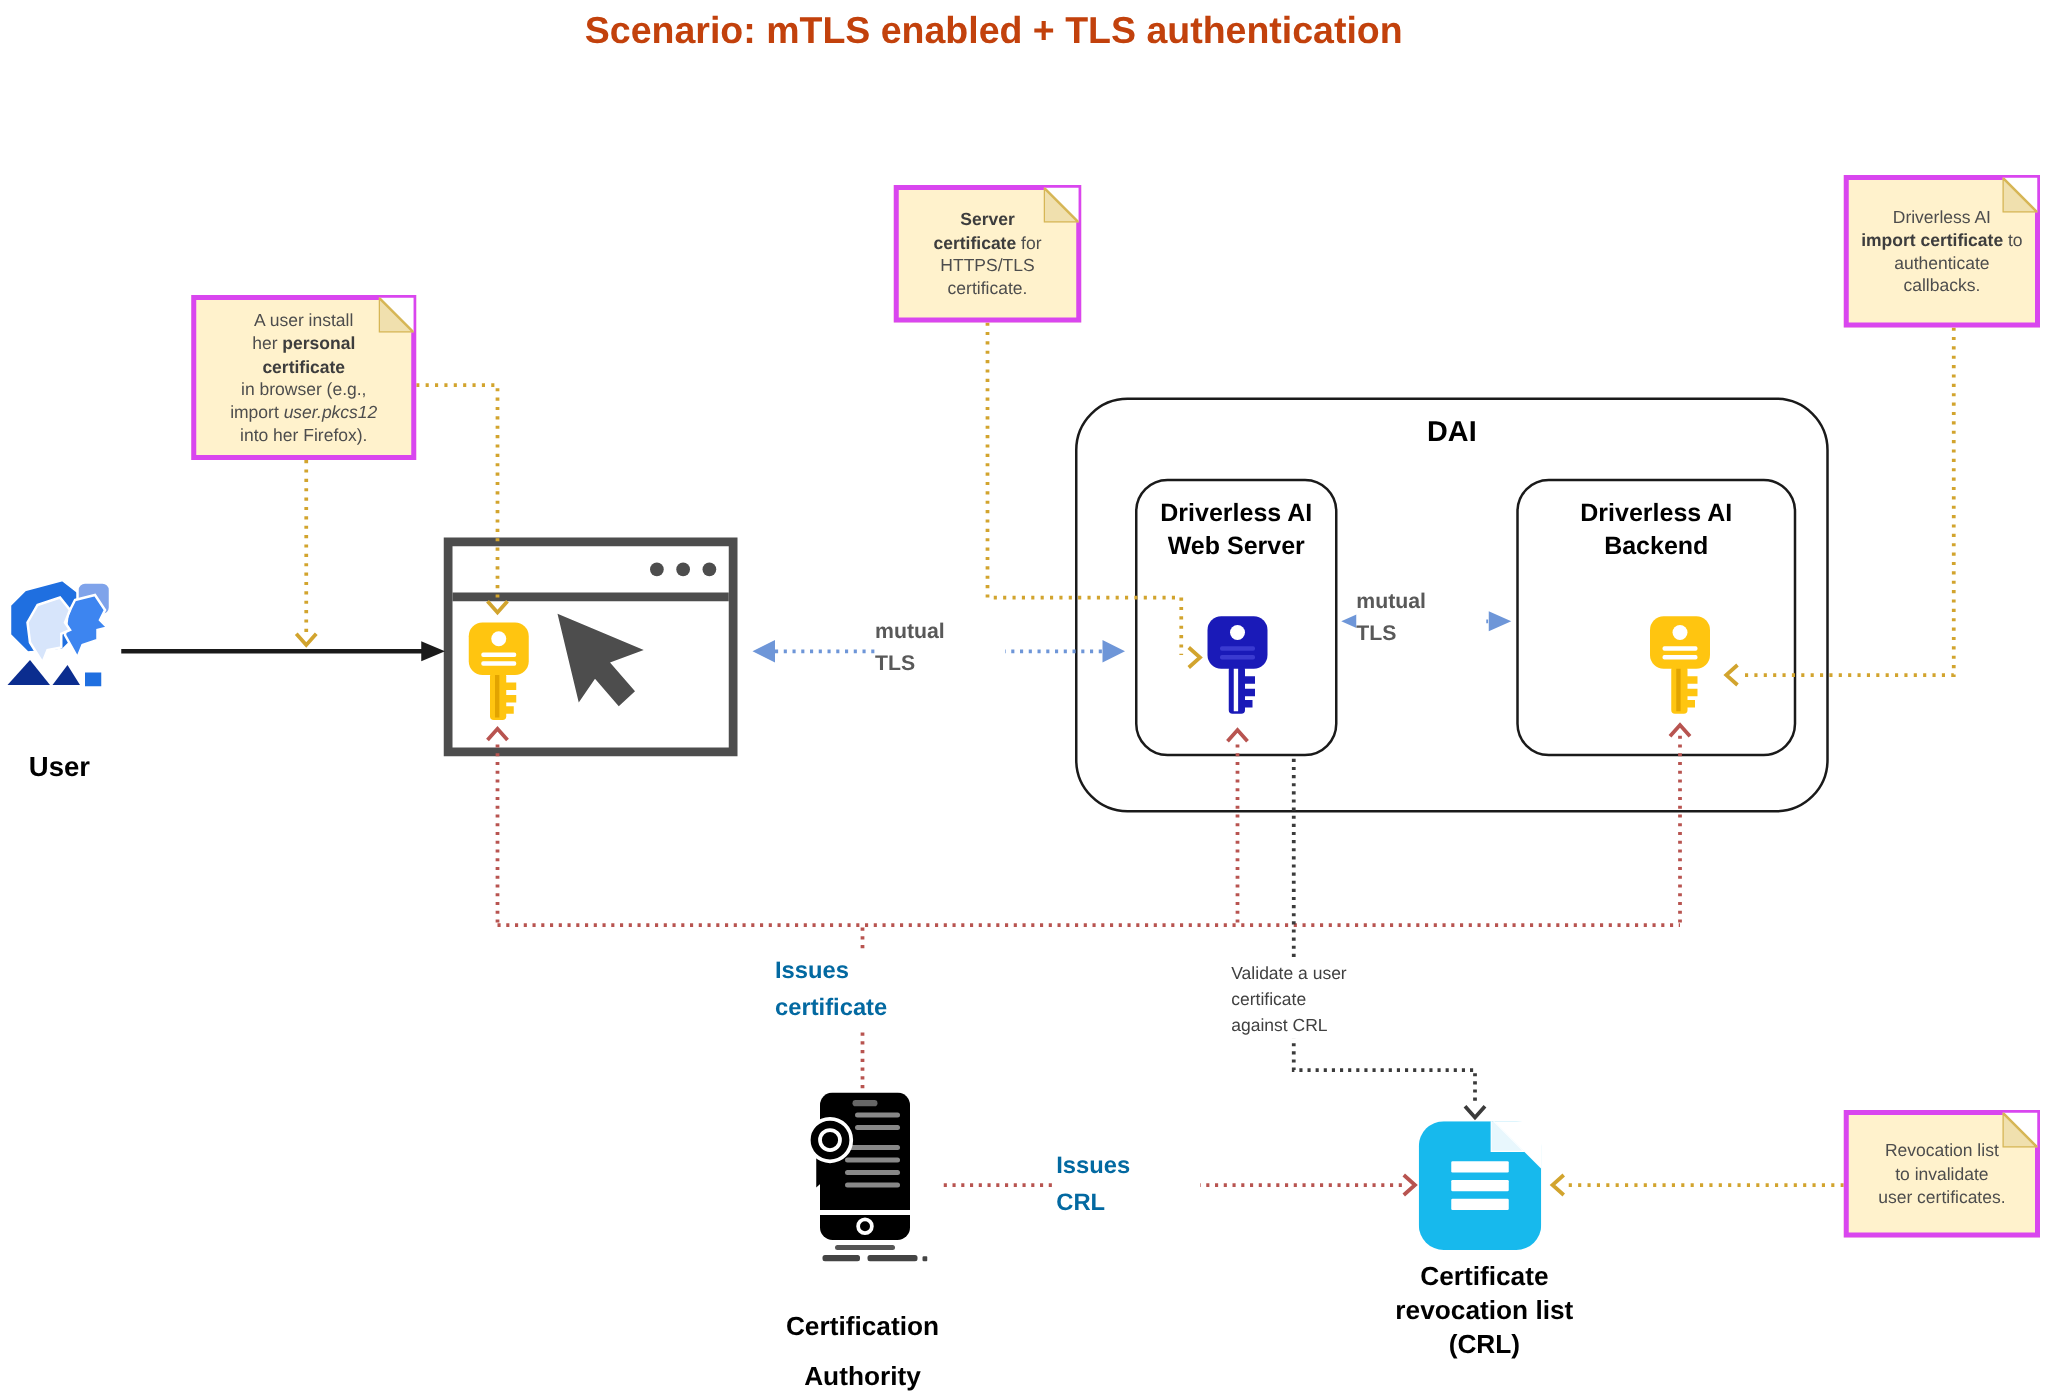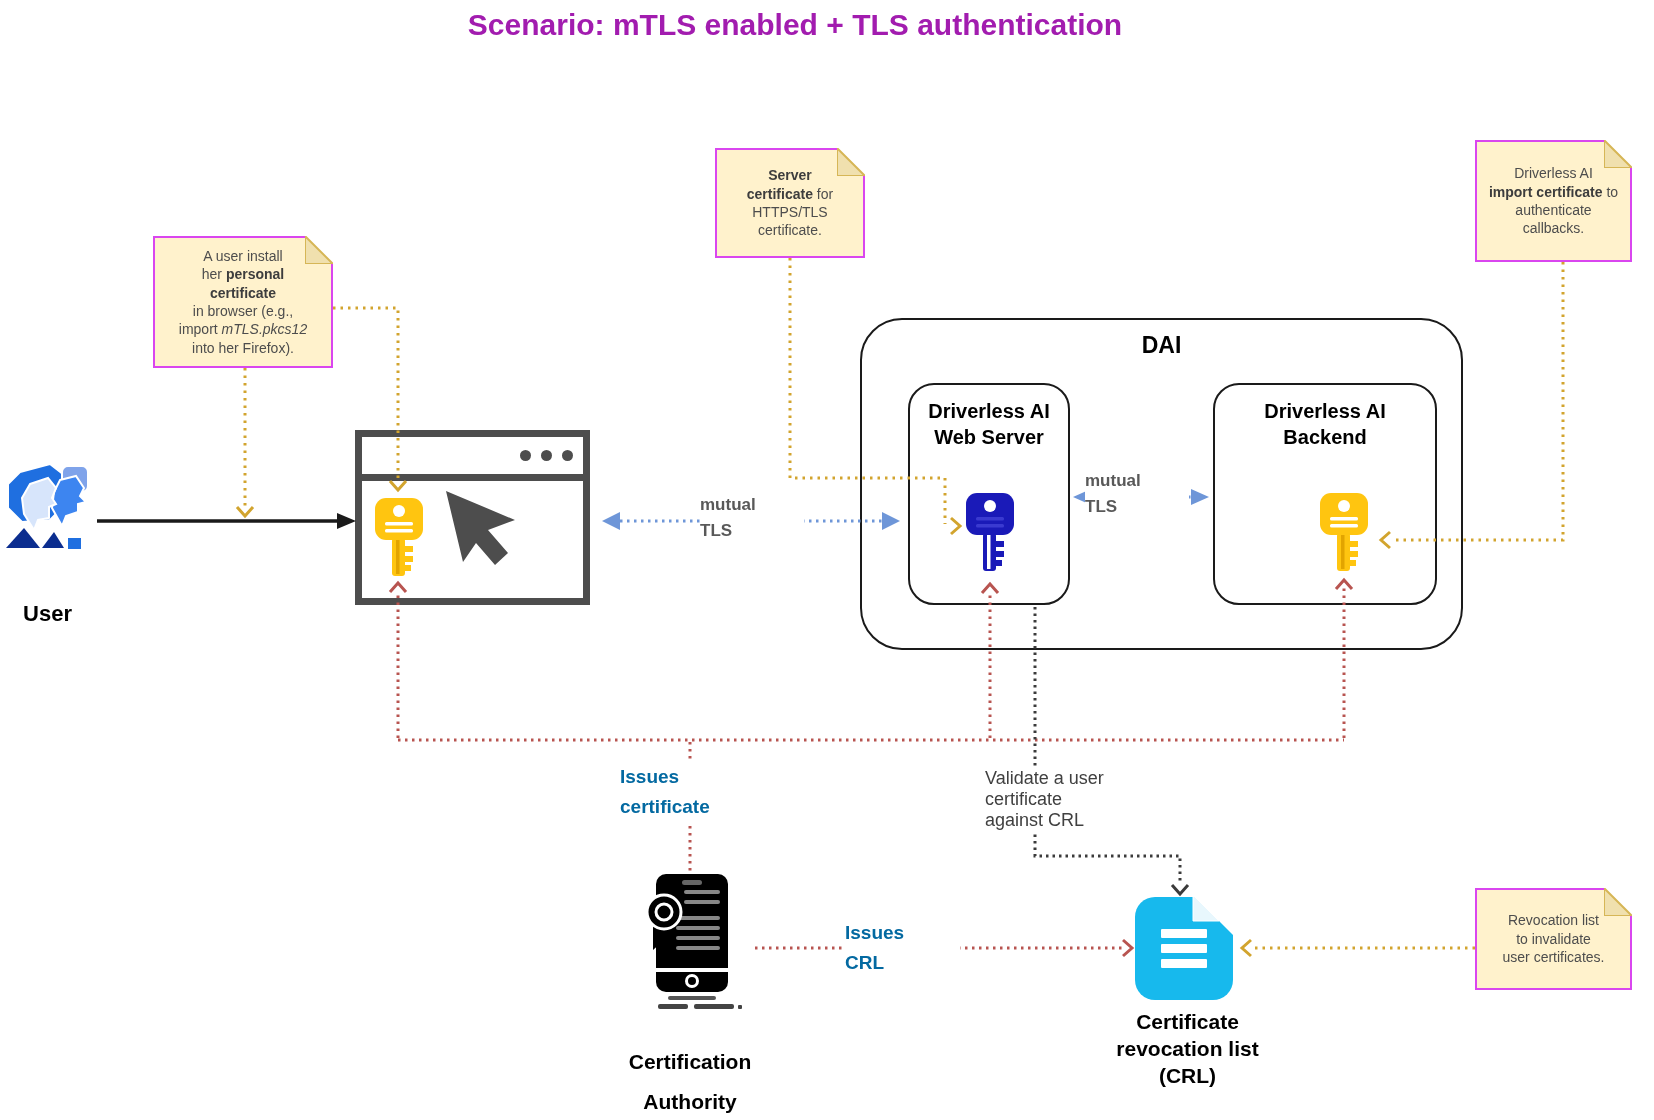--- a/index.html
+++ b/index.html
@@ -4,25 +4,25 @@
 <style>
   html,body { margin:0; padding:0; background:#fff; }
   #canvas {
     position:relative; width:1654px; height:1120px; background:#ffffff;
     overflow:hidden; font-family:"Liberation Sans", sans-serif; color:#1a1a1a;
   }
   .abs { position:absolute; }
   
   .title {
     left:300px; top:8px; width:990px; text-align:center;
-    font-size:30px; font-weight:bold; color:#a21caf; z-index:10;
+    font-size:30px; font-weight:bold; color:#c2410c; z-index:10;
   }
   
   .note {
-    background:#FFF2CC; border:2px solid #d946ef; box-sizing:border-box;
+    background:#FFF2CC; border:4px solid #d946ef; box-sizing:border-box;
     z-index:10; display:flex; align-items:center; justify-content:center;
   }
   .note-text {
     white-space:pre-line; text-align:center; color:#4D4D4D;
     font-size:14px; line-height:1.32; padding:4px 6px;
   }
   .note-text b, .note-text .b { font-weight:bold; color:#3d3d3d; }
   .note-fold { position:absolute; top:-2px; right:-2px; }
   
   .box {
@@ -42,21 +42,21 @@
     align-items:center; justify-content:flex-end; padding-right:10px; gap:10px;
   }
   .browser-dot { width:11px; height:11px; border-radius:50%; background:#4D4D4D; }
   
   .edge-label {
     background:#fff; text-align:left; white-space:pre-line; font-weight:bold;
     z-index:12;
   }
   .gray-label  { color:#595959; font-size:17px; line-height:26px; }
   .red-label   { color:#0369a1; font-size:19px; line-height:30px; }
-  .black-label { color:#404040; font-size:18px; line-height:21px; font-weight:normal; }
+  .black-label { color:#404040; font-size:14px; line-height:21px; font-weight:normal; }
   
   .icon { z-index:6; }
   #edge-layer { position:absolute; left:0; top:0; z-index:5; }
 </style>
 </head>
 <body>
 
 <div id="canvas">
 
   <div class="abs title">Scenario: mTLS enabled + TLS authentication</div>
@@ -231,21 +231,21 @@
 
   <div class="abs note" style="left:153px; top:236px; width:180px; height:132px;">
     <svg class="note-fold" width="28" height="28">
       <path d="M0 0 L28 28 L28 0 Z" fill="#ffffff"></path>
       <path d="M0 0 L28 28 L0 28 Z" fill="#F0E0AE" stroke="#D6B656" stroke-width="2"></path>
     </svg>
     <div class="note-text" style="font-size:14px;"><span>A user install
 her </span><span class="b">personal
 certificate</span><span>
 in browser (e.g.,
-import </span><span style="font-style: italic;">mTLS.pkcs12</span><span>
+import </span><span style="font-style: italic;">user.pkcs12</span><span>
 into her Firefox).</span></div>
   </div>
 
   <div class="abs note" style="left:715px; top:148px; width:150px; height:110px;">
     <svg class="note-fold" width="28" height="28">
       <path d="M0 0 L28 28 L28 0 Z" fill="#ffffff"></path>
       <path d="M0 0 L28 28 L0 28 Z" fill="#F0E0AE" stroke="#D6B656" stroke-width="2"></path>
     </svg>
     <div class="note-text"><span class="b">Server
 certificate</span><span> for

